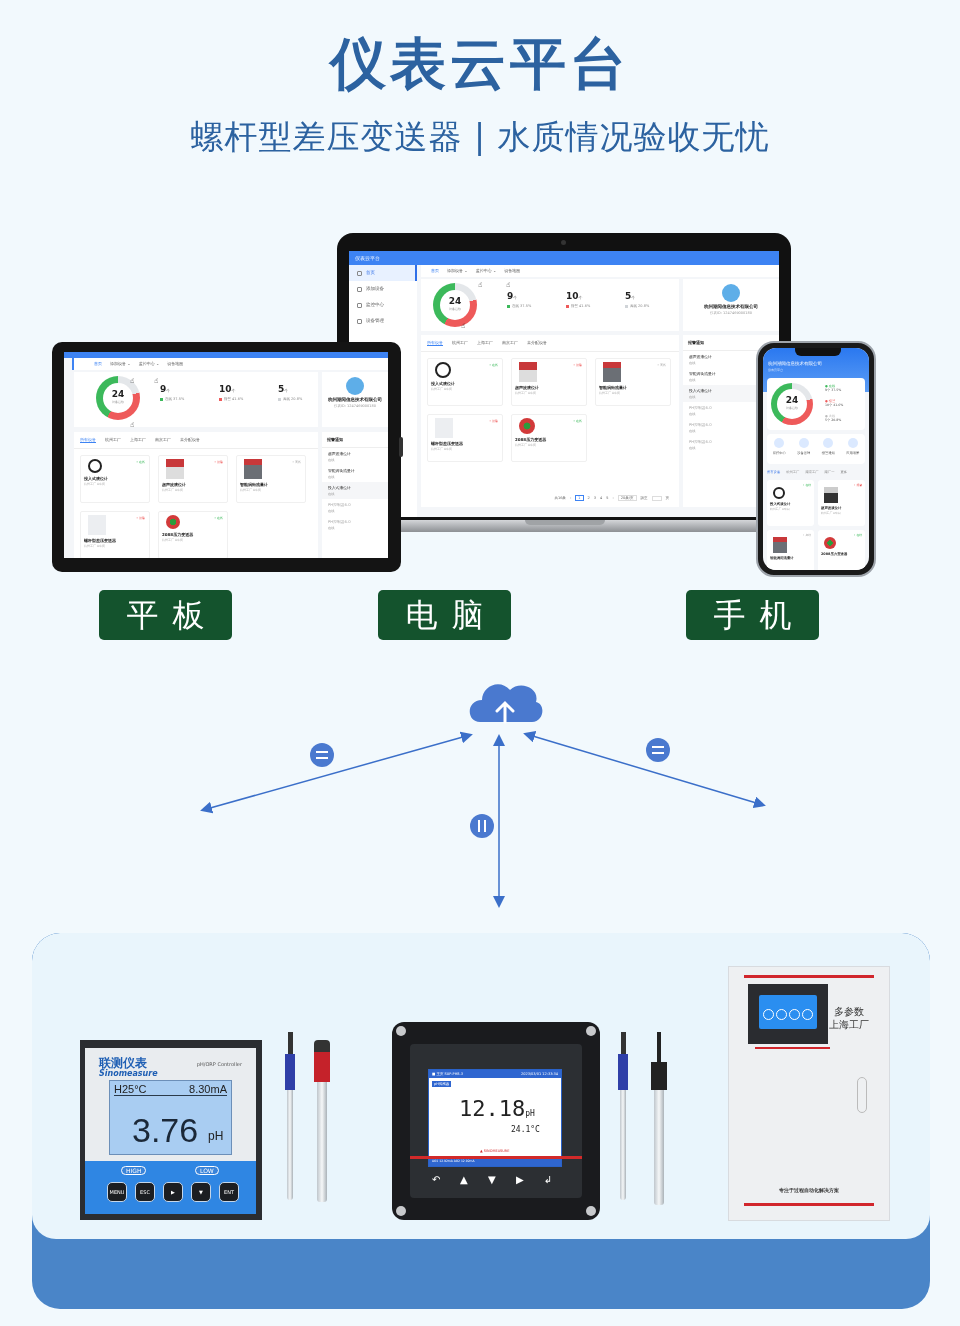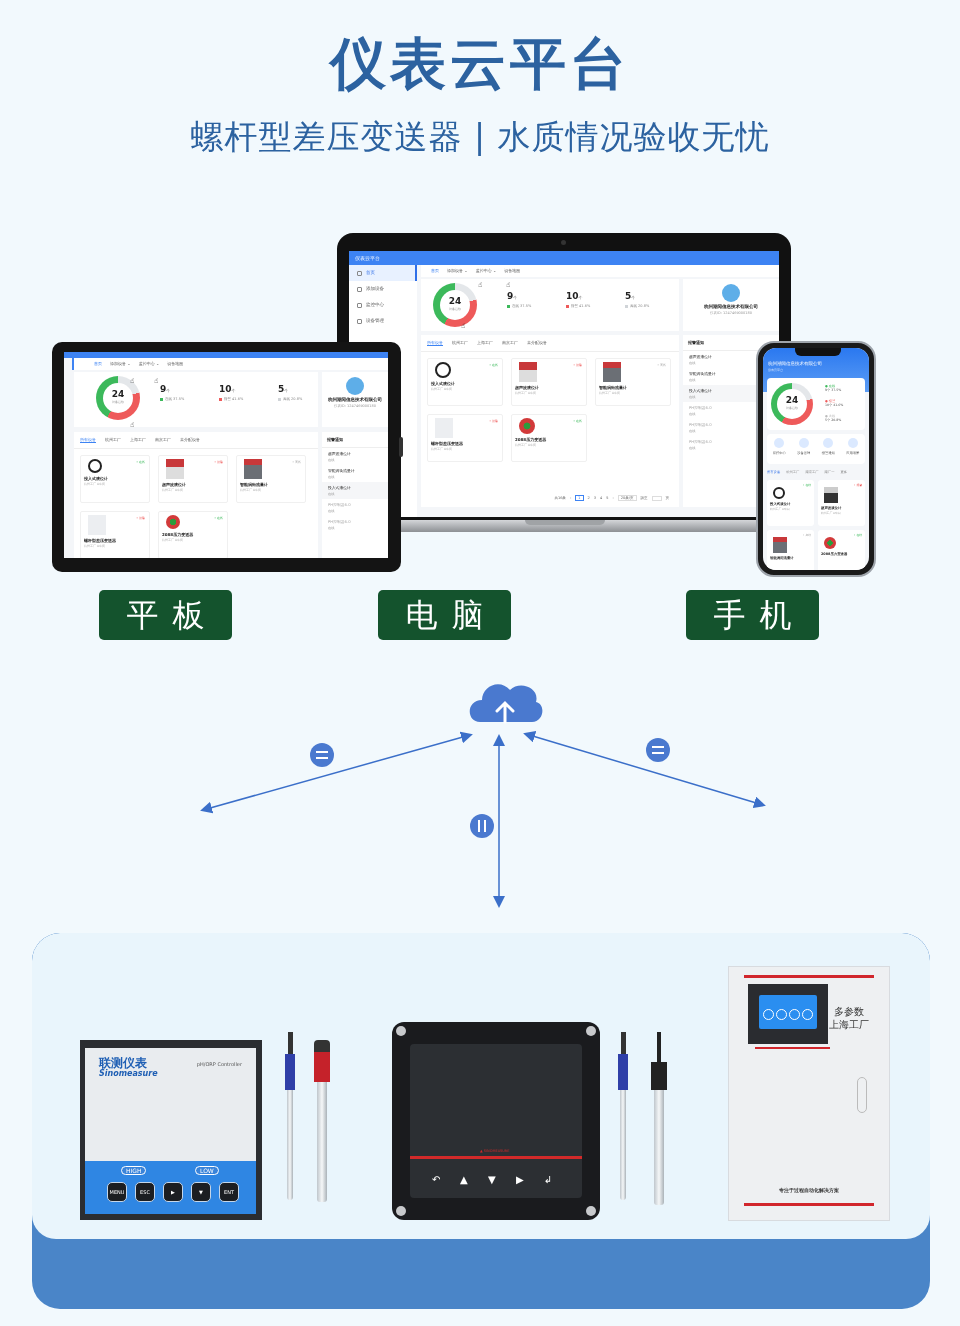--- a/index.html
+++ b/index.html
@@ -507,20 +507,28 @@
 
 <div class="panel">
   <div class="top"></div>
 </div>
 
 <div class="ctrl1">
   <div class="face">
     <div class="brand">联测仪表</div>
     <div class="brand-en">Sinomeasure</div>
     <div class="model">pH/ORP Controller</div>
+    <div class="lcd">
+      <div class="row">
+          <span>H25°C</span>
+          <span>8.30mA</span>
+        </div>
+      <div class="val">3.76</div>
+      <div class="unit">pH</div>
+    </div>
     <div class="keys-bg"></div>
     <div class="led" style="left:36px">HIGH</div>
     <div class="led" style="left:110px">LOW</div>
     <div class="key" style="left:22px">MENU</div>
     <div class="key" style="left:50px">ESC</div>
     <div class="key" style="left:78px">▶</div>
     <div class="key" style="left:106px">▼</div>
     <div class="key" style="left:134px">ENT</div>
   </div>
 </div>
@@ -535,20 +543,30 @@
   <div class="body" style="background:#c5222a;height:30px"></div>
   <div class="tube" style="width:10px;height:120px"></div>
 </div>
 
 <div class="ctrl2">
   <div class="screw" style="left:4px;top:4px"></div>
   <div class="screw" style="right:4px;top:4px"></div>
   <div class="screw" style="left:4px;bottom:4px"></div>
   <div class="screw" style="right:4px;bottom:4px"></div>
   <div class="inner"></div>
+  <div class="scr">
+    <div class="tb">
+        <span>■ 主页 SUP-PH8.3</span>
+        <span>2023/03/01 12:33:34</span>
+      </div>
+    <div class="tag">pH传感器</div>
+    <div class="val"><span>12.18</span><small>pH</small></div>
+    <div class="temp">24.1°C</div>
+    <div class="bb">AO1 12.92mA   AO2 12.92mA</div>
+  </div>
   <div class="brandmark">▲ SINOMEASURE</div>
   <div class="redline"></div>
   <div class="k" style="left:40px">↶</div>
   <div class="k" style="left:68px">▲</div>
   <div class="k" style="left:96px">▼</div>
   <div class="k" style="left:124px">▶</div>
   <div class="k" style="left:152px">↲</div>
 </div>
 
 <div class="probe" style="left:618px;top:1032px">

